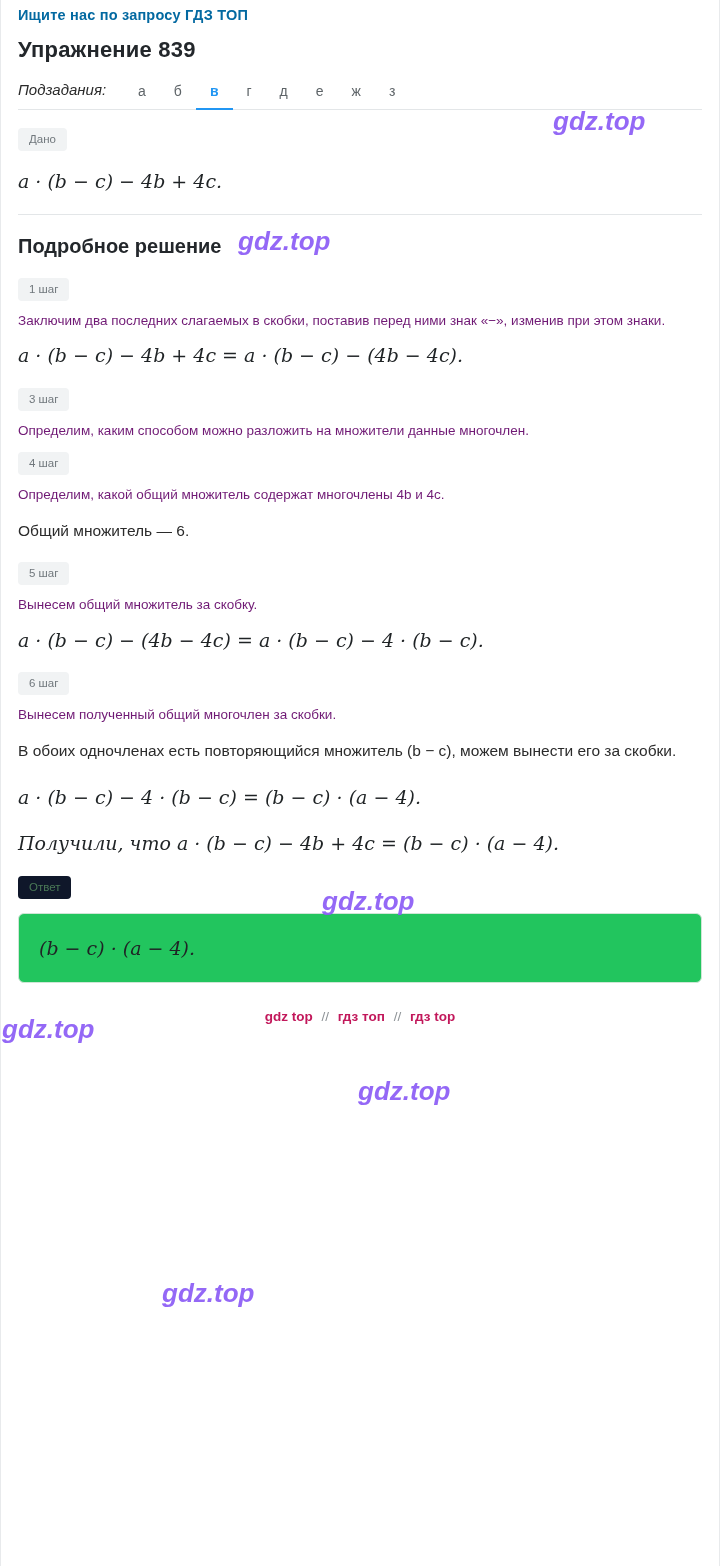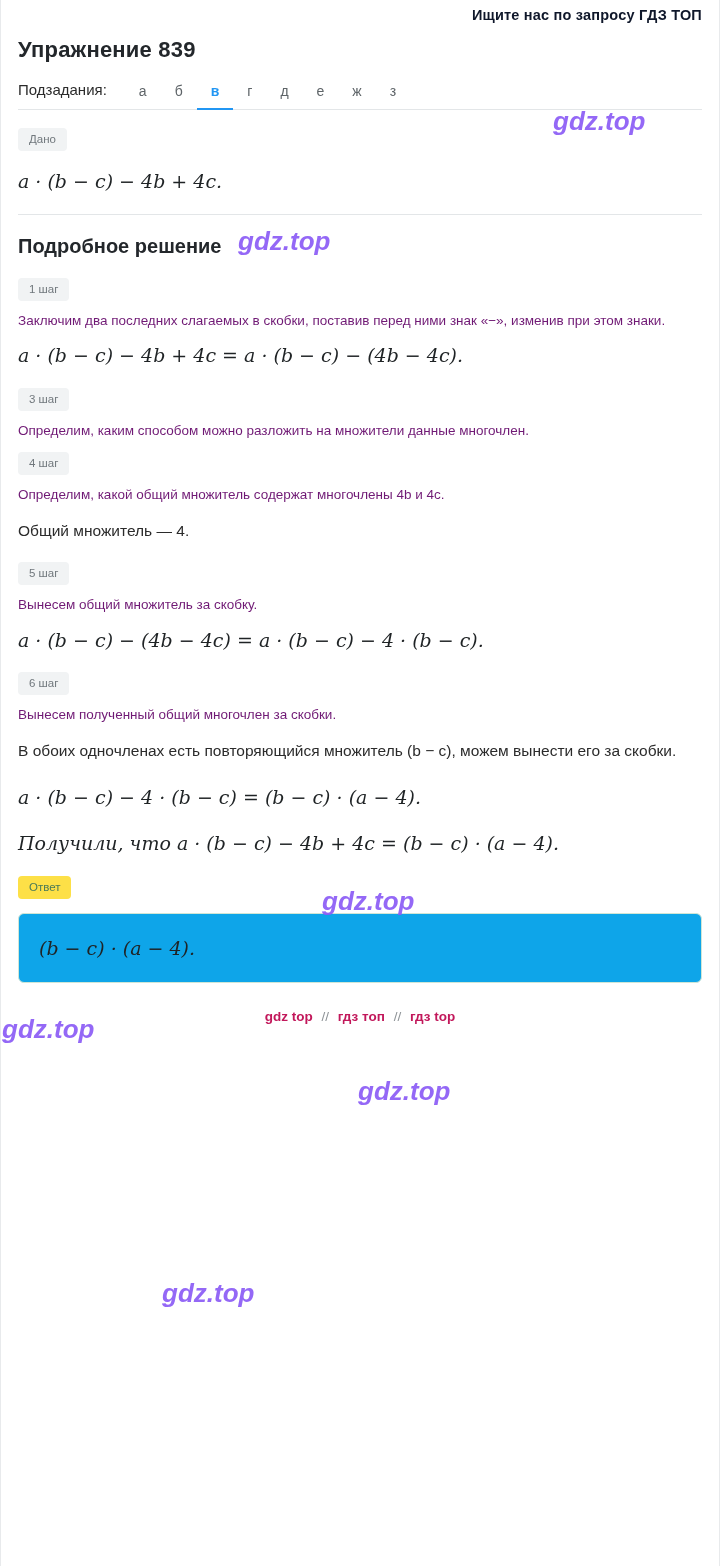--- a/index.html
+++ b/index.html
@@ -14,22 +14,22 @@
     min-height: 1566px;
     position: relative;
     color: #2b2b2b;
   }
   .page {
     width: 720px;
     padding: 0 18px;
     position: relative;
   }
   .top-banner {
-    text-align: right;
-    color: #0f172a;
+    text-align: left;
+    color: #0369a1;
     font-size: 14.5px;
     font-weight: bold;
     padding: 7px 0 6px;
     letter-spacing: .2px;
   }
   .ex-title {
     font-size: 22px;
     font-weight: bold;
     color: #23272b;
     margin: 8px 0 14px 0;
@@ -40,20 +40,21 @@
     align-items: flex-end;
     border-bottom: 1px solid #e3e6e8;
     padding-bottom: 0;
     margin-bottom: 18px;
   }
   .subtasks-label {
     font-size: 15px;
     color: #2b2b2b;
     padding-bottom: 11px;
     margin-right: 18px;
+    font-style: italic;
   }
   .subtask-tab {
     font-size: 14px;
     color: #5e6468;
     padding: 6px 14px 9px;
     cursor: pointer;
     border-bottom: 2px solid transparent;
     margin-bottom: -1px;
   }
   .subtask-tab.active {
@@ -65,21 +66,21 @@
     display: inline-block;
     background: #f1f3f4;
     color: #70777c;
     font-size: 11.5px;
     border-radius: 4px;
     padding: 5px 11px 6px;
     margin: 0 0 10px 0;
     text-align: center;
   }
   .chip.answer {
-    background: #fde047;
+    background: #0f172a;
     color: #4a7a57;
   }
   .math {
     font-family: "DejaVu Serif", serif;
     font-style: italic;
     font-size: 19px;
     color: #1f2325;
     margin: 6px 0 18px 0;
     line-height: 1.5;
   }
@@ -107,21 +108,21 @@
     margin: 0 0 10px 0;
   }
   .step-body {
     font-size: 15.5px;
     color: #2b2b2b;
     line-height: 1.95;
     margin: 0 0 16px 0;
   }
   .step-block { margin-bottom: 10px; }
   .answer-box {
-    background: #0ea5e9;
+    background: #22c55e;
     border: 1px solid #cfe6d6;
     border-radius: 6px;
     padding: 16px 20px;
     margin: 4px 0 16px 0;
   }
   .answer-box .math { margin: 4px 0; }
   .footer {
     text-align: center;
     padding: 10px 0 14px;
     font-size: 13.5px;
@@ -196,21 +197,21 @@
 
 
   <div class="step-block">
     <span class="chip">3 шаг</span>
     <div class="step-note">Определим, каким способом можно разложить на множители данные многочлен.</div>
   </div>
 
   <div class="step-block">
     <span class="chip">4 шаг</span>
     <div class="step-note">Определим, какой общий множитель содержат многочлены 4b и 4c.</div>
-    <div class="step-body">Общий множитель — 4.</div>
+    <div class="step-body">Общий множитель — 6.</div>
   </div>
 
   <div class="step-block">
     <span class="chip">5 шаг</span>
     <div class="step-note">Вынесем общий множитель за скобку.</div>
     <div class="math">a · (b − c) − (4b − 4c) = a · (b − c) − 4 · (b − c).</div>
   </div>
 
   <div class="step-block">
     <span class="chip">6 шаг</span>

